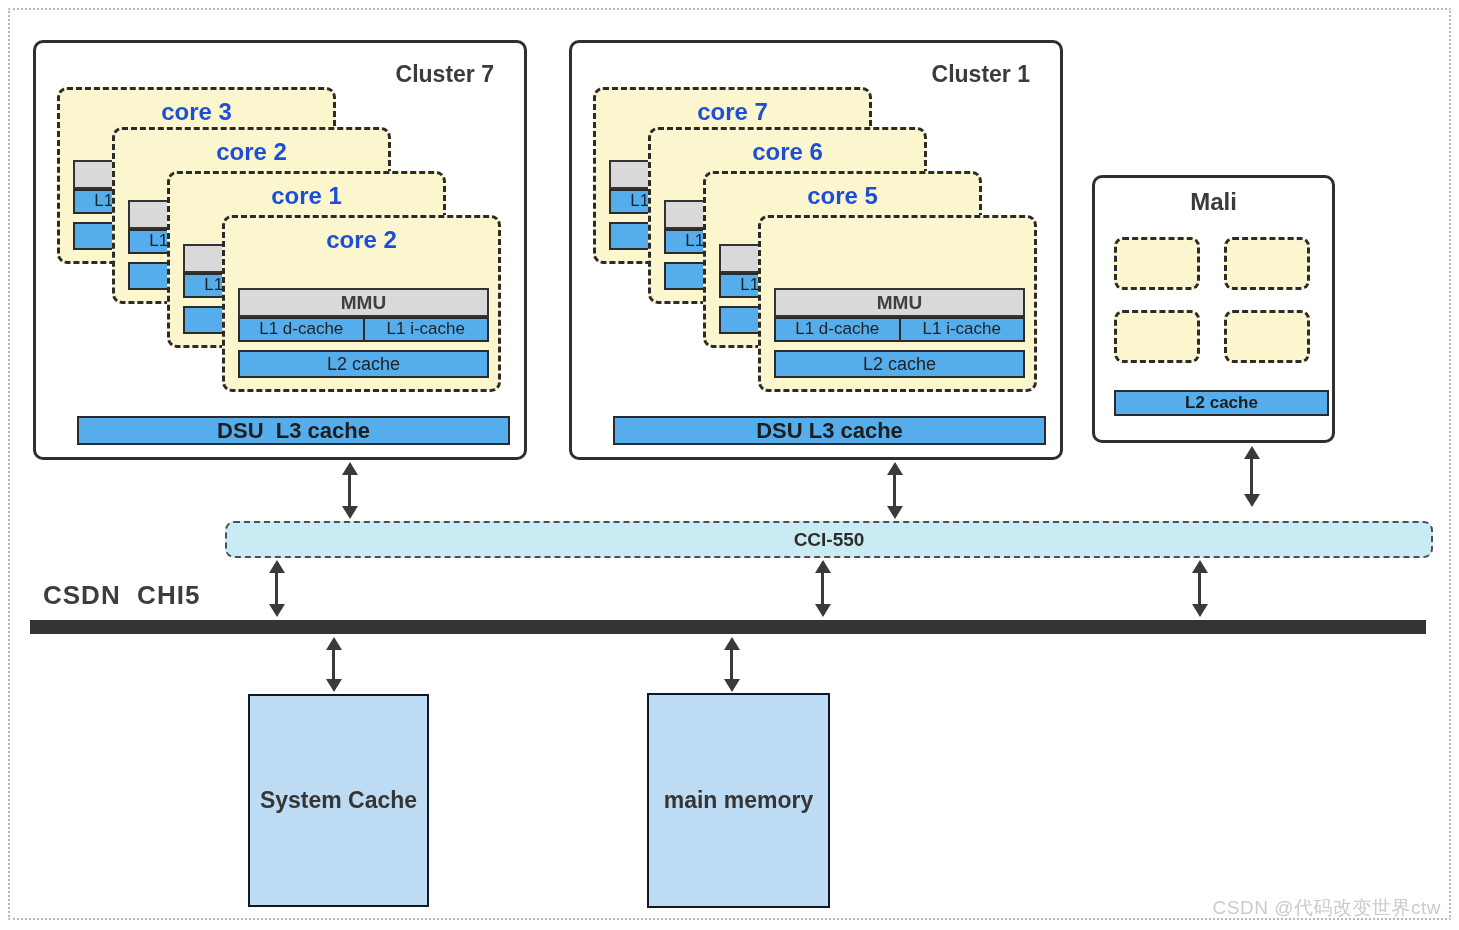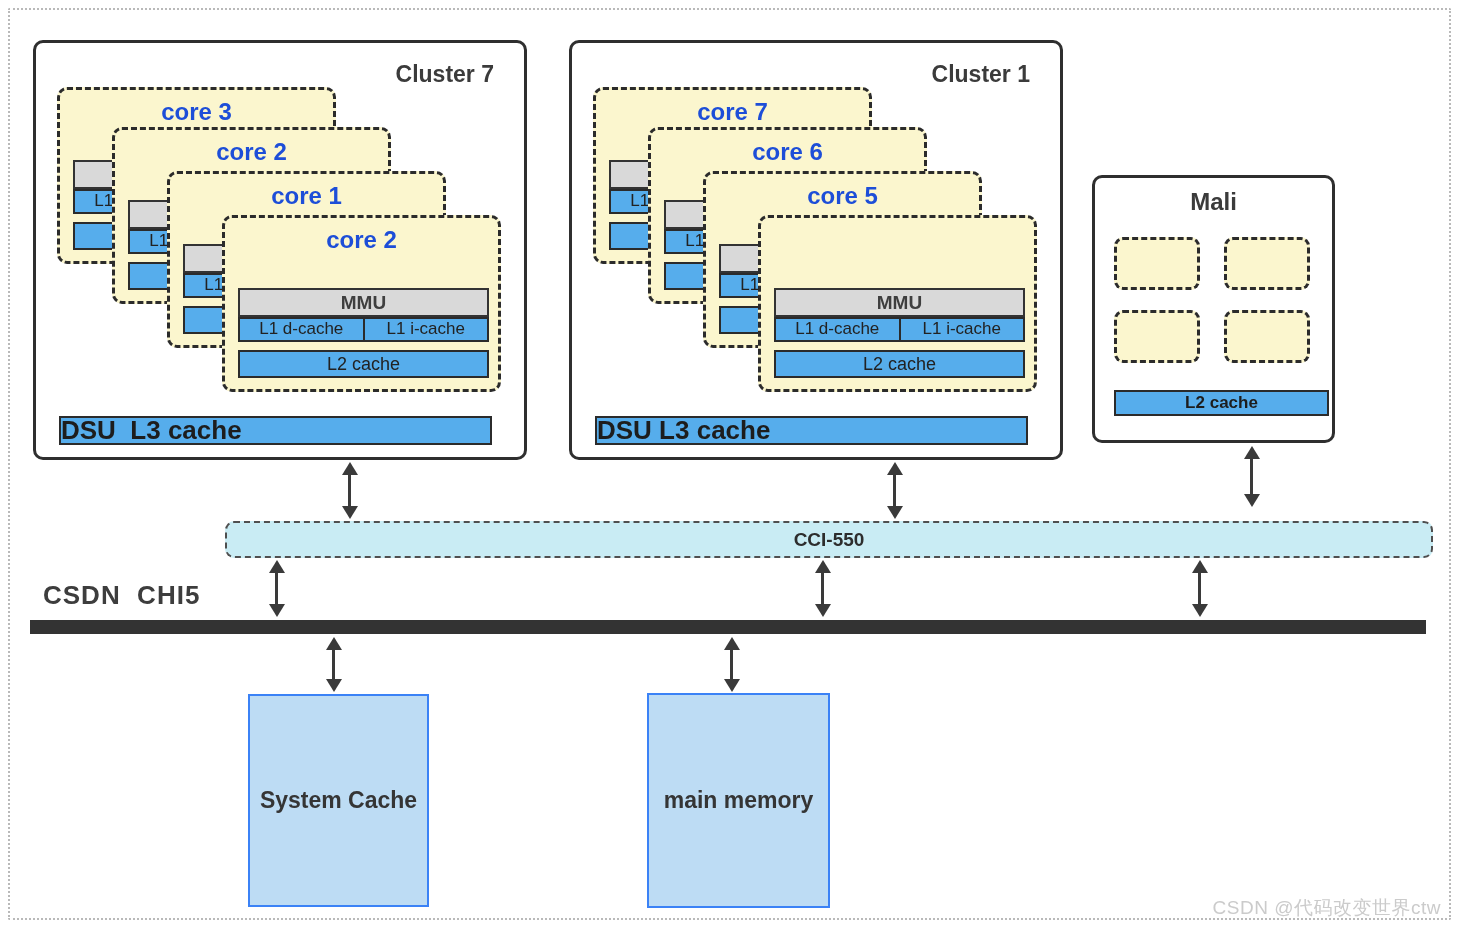--- a/index.html
+++ b/index.html
@@ -19,37 +19,37 @@
   .core.p1{left:76px;top:84px;}
   .core.p2{left:131px;top:128px;}
   .core.p3{left:186px;top:172px;}
   .core-title{position:absolute;top:8px;left:0;right:0;text-align:center;font-size:24px;font-weight:bold;color:#1d4ed8;}
   .mmu{position:absolute;left:13px;right:9px;top:70px;height:29px;background:#D9D9D9;border:2px solid #333333;box-sizing:border-box;text-align:center;font-size:19px;font-weight:bold;line-height:25px;color:#3f3f3f;}
   .l1row{position:absolute;left:13px;right:9px;top:99px;height:25px;display:flex;}
   .l1cell{flex:1;background:#56ADEC;border:2px solid #2b2b2b;box-sizing:border-box;text-align:center;font-size:17px;line-height:20px;color:#222222;overflow:hidden;white-space:nowrap;}
   .l1cell.right{border-left:1px solid #2b2b2b;}
   .l1cell.left{border-right:1px solid #2b2b2b;}
   .l2bar{position:absolute;left:13px;right:9px;top:132px;height:28px;background:#56ADEC;border:2px solid #2b2b2b;box-sizing:border-box;text-align:center;font-size:18px;line-height:24px;color:#222222;}
-  .dsu{position:absolute;left:23px;top:373px;width:433px;height:29px;background:#56ADEC;border:2px solid #2b2b2b;box-sizing:border-box;font-size:26px;font-weight:bold;line-height:25px;color:#1d1d1d;white-space:pre;}
+  .dsu{position:absolute;left:41px;top:373px;width:433px;height:29px;background:#56ADEC;border:2px solid #2b2b2b;box-sizing:border-box;text-align:center;font-size:22px;font-weight:bold;line-height:25px;color:#1d1d1d;white-space:pre;}
 
   
   .mali{position:absolute;left:1092px;top:175px;width:243px;height:268px;background:#ffffff;border:3px solid #2f2f2f;border-radius:10px;box-sizing:border-box;}
   .mali-title{position:absolute;top:10px;left:0;right:0;text-align:center;font-size:24px;font-weight:bold;color:#3b3b3b;}
   .shader{position:absolute;width:86px;height:53px;background:#FBF6CE;border:3px dashed #2b2b2b;border-radius:9px;box-sizing:border-box;}
   .shader.s0{left:19px;top:59px;} .shader.s1{left:129px;top:59px;}
   .shader.s2{left:19px;top:132px;} .shader.s3{left:129px;top:132px;}
   .mali-l2{position:absolute;left:19px;top:212px;width:215px;height:26px;background:#56ADEC;border:2px solid #2b2b2b;box-sizing:border-box;text-align:center;font-size:17px;font-weight:bold;line-height:22px;color:#1d1d1d;}
 
   
   .cci{position:absolute;left:225px;top:521px;width:1208px;height:37px;background:#C9ECF4;border:2px dashed #4f4f4f;border-radius:9px;box-sizing:border-box;display:flex;align-items:center;justify-content:center;font-size:19px;font-weight:bold;color:#2d2d2d;}
   .amba-label{position:absolute;left:43px;top:580px;font-size:26px;font-weight:bold;color:#3d3d3d;white-space:pre;letter-spacing:1px;}
   .bus{position:absolute;left:30px;top:620px;width:1396px;height:14px;background:#333333;}
 
   
-  .membox{position:absolute;background:#BDDCF4;border:2px solid #3b82f6;box-sizing:border-box;display:flex;align-items:center;justify-content:center;font-size:23px;font-weight:bold;color:#353535;}
+  .membox{position:absolute;background:#BDDCF4;border:2px solid #0f172a;box-sizing:border-box;display:flex;align-items:center;justify-content:center;font-size:23px;font-weight:bold;color:#353535;}
   .membox.sys{left:248px;top:694px;width:181px;height:213px;}
   .membox.mm{left:647px;top:693px;width:183px;height:215px;}
 
   
   .varrow{position:absolute;width:3px;background:#3a3a3a;}
   .varrow::before{content:"";position:absolute;top:-12px;left:-6.5px;border:8px solid transparent;border-top:none;border-bottom:13px solid #3a3a3a;}
   .varrow::after{content:"";position:absolute;bottom:-12px;left:-6.5px;border:8px solid transparent;border-bottom:none;border-top:13px solid #3a3a3a;}
 
   .watermark{position:absolute;right:18px;top:895px;font-size:19px;color:#cbcbcb;letter-spacing:0.5px;}
 </style>

